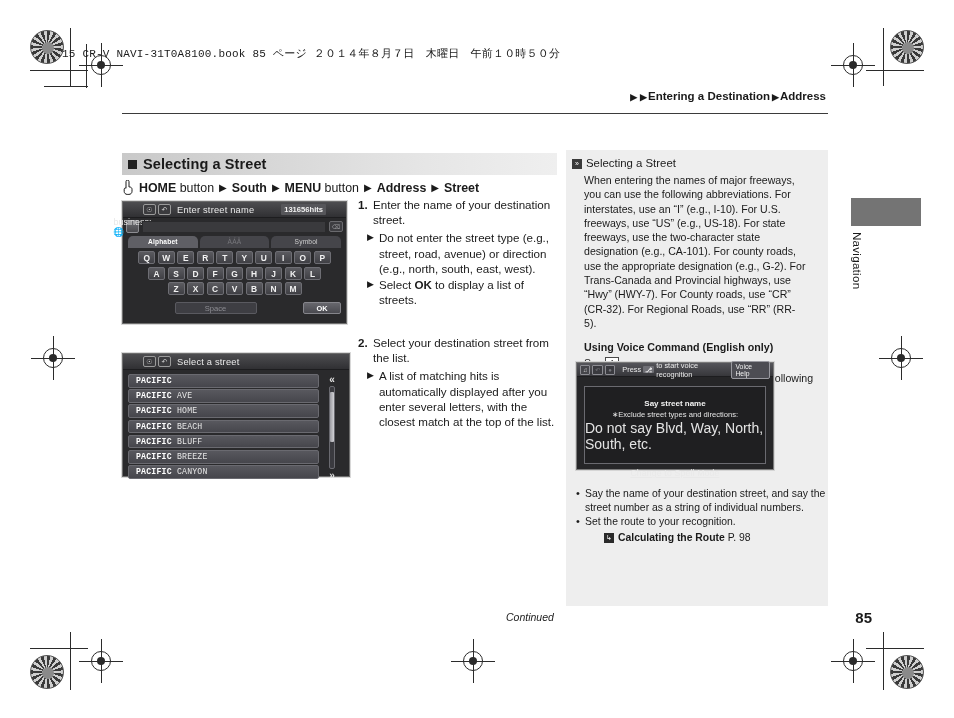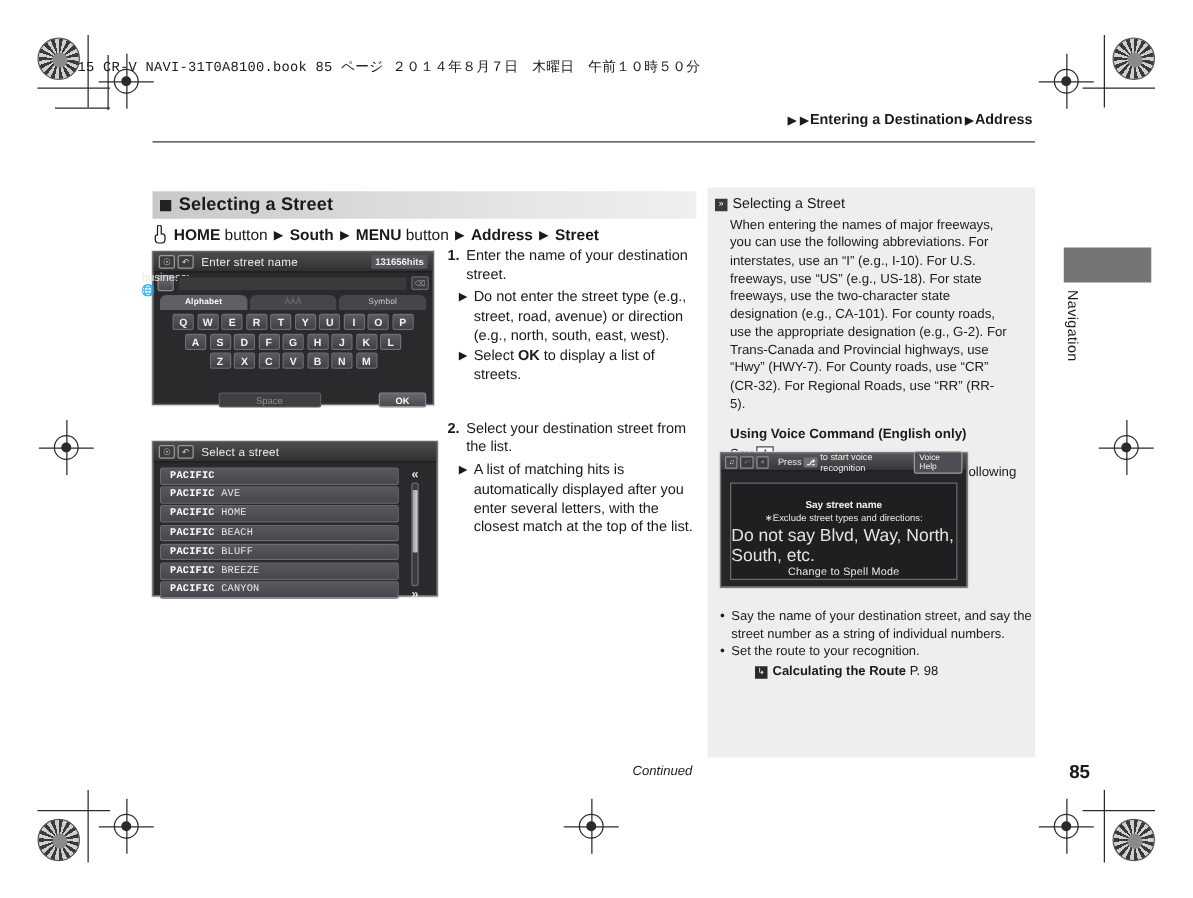--- a/index.html
+++ b/index.html
@@ -59,21 +59,21 @@
   .path-line .tri { font-size: 10px; margin: 0 5px; }
 
   
   .device { position: absolute; background: #2a2a2c; border: 1px solid #6d6d6d;
             box-shadow: 0 0 0 1px #d8d8d8; }
   #kbd-screen { left: 122px; top: 201px; width: 225px; height: 123px; }
   #list-screen { left: 122px; top: 353px; width: 228px; height: 124px; }
 
   .dev-titlebar { height: 16px; background: linear-gradient(to bottom, #4d4d50, #303033);
                   border-bottom: 1px solid #1d1d1f; display: flex; align-items: center;
-                  padding: 0 4px; text-align: right; }
+                  padding: 0 20px; text-align: right; }
   .dev-ico { width: 13px; height: 11px; border: 1px solid #9a9a9a; border-radius: 2px;
              background: #3b3b3e; margin-right: 2px; display:flex; align-items:center;
              justify-content:center; font-size: 7px; color:#d8d8d8; }
   .dev-title { color: #e9e9e9; font-size: 9.3px; margin-left: 4px; letter-spacing: .2px; }
   .hits { margin-left: auto; color: #f0f0f0; font-size: 7.6px; font-weight: 700;
           background: #56565a; padding: 1px 3px; border-radius: 1px; }
 
   .input-row { height: 17px; display: flex; align-items: center; padding: 0 3px; gap: 3px; }
   .globe { width: 13px; height: 13px; border-radius: 2px;
            background: linear-gradient(to bottom,#6d6d72,#4a4a4e);
@@ -90,21 +90,21 @@
          letter-spacing: .2px; }
   .tab.active { background: #5f5f65; color: #ffffff; font-weight: 700; }
   .tab.dim { color: #77777c; }
 
   .keys { padding: 3px 4px 0; }
   .krow { display: flex; justify-content: center; gap: 2.5px; margin-bottom: 2.5px; }
   .key { width: 17px; height: 13px; background: linear-gradient(to bottom,#5b5b60,#3f3f44);
          border: 1px solid #6e6e74; border-radius: 2px; color: #f2f2f2;
          font-size: 8.4px; font-weight: 600; line-height: 12px; text-align: center; }
   .kbd-bottom { display: flex; align-items: center; padding: 4px 5px 0; }
-  .space { width: 82px; height: 12px; margin: 12px auto; background: #3e3e43;
+  .space { width: 82px; height: 12px; margin: 0 auto; background: #3e3e43;
            border: 1px solid #5a5a60; border-radius: 2px; color: #8e8e94;
            font-size: 7.6px; text-align: center; line-height: 11px; }
   .okbtn { width: 38px; height: 12px; background: linear-gradient(to bottom,#67676d,#4a4a50);
            border: 1px solid #85858b; border-radius: 2px; color: #ffffff;
            font-size: 7.4px; font-weight: 700; text-align: center; line-height: 11px; }
 
   
   .list-body { padding: 4px 4px 0 5px; display: flex; }
   .list-col { flex: 1; }
   .lrow { height: 13.6px; background: linear-gradient(to bottom,#58585e,#46464c);
@@ -164,21 +164,21 @@
             align-items:center; gap: 2px; }
   .vr-kbd { background: #6f6f75; color:#fff; font-size:6px; padding: 0 2px;
             border-radius: 1px; font-weight: 700; }
   .vr-help { margin-left: auto; font-size: 6.8px; color: #f0f0f0; border: 1px solid #9a9aa0;
              border-radius: 2px; padding: 1px 3px; background: #4d4d53; }
   .vr-panel { margin: 9px 7px 0; height: 78px; background: #1f1f21; border: 1px solid #6a6a70;
               display: flex; flex-direction: column; align-items: center; }
   .vr-l1 { color: #f2f2f2; font-size: 8px; margin-top: 12px; font-weight: 600; }
   .vr-l2 { color: #e4e4e4; font-size: 7.6px; margin-top: 2px; }
   .vr-l3 { color: #e4e4e4; font-size: 14px; margin-top: 1px; }
-  .vr-btn { color: #e9e9e9; font-size: 8.6px; letter-spacing: .2px; }
+  .vr-btn { margin-top: 16px; color: #e9e9e9; font-size: 8.6px; letter-spacing: .2px; text-decoration: underline; }
 
   
   .bullets { position: absolute; left: 576px; top: 487px; width: 252px;
              font-size: 10.4px; line-height: 13.6px; }
   .bullet { display: flex; margin-bottom: 1px; }
   .bullet .dot { width: 9px; flex-shrink: 0; font-size: 11px; line-height: 13px; }
   .xref { display: flex; align-items: center; margin: 2px 0 0 28px; font-size: 10.4px; }
   .xref .arrow { width: 10px; height: 10px; background: #2a2a2a; color: #fff; font-size: 7px;
                  line-height: 10px; text-align: center; margin-right: 4px; flex-shrink: 0; }
   .xref b { font-weight: 700; }

